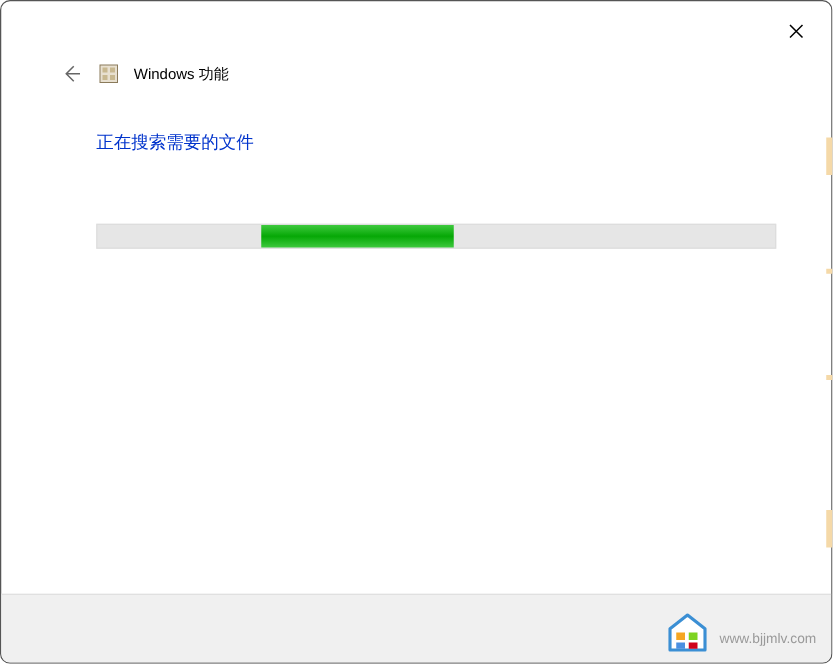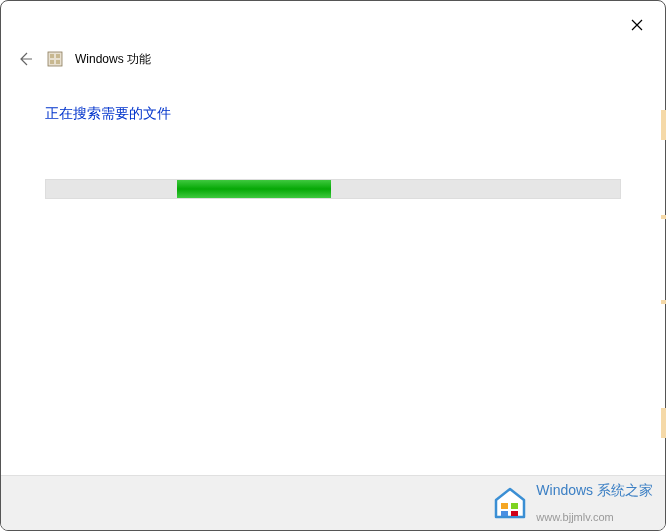--- a/index.html
+++ b/index.html
@@ -16,20 +16,21 @@
       overflow: hidden;
     }
     .window {
       width: 100%;
       height: 100%;
       border: 1px solid #555;
       border-radius: 8px;
       background: #fff;
       position: relative;
       overflow: hidden;
+      padding-left: 32px;
     }
     .close-btn {
       position: absolute;
       top: 16px;
       right: 20px;
       width: 16px;
       height: 16px;
       cursor: pointer;
       display: flex;
       align-items: center;
@@ -183,21 +184,20 @@
     <div class="wm-logo">
       <svg viewBox="0 0 36 36">
         <path d="M18 4 L32 15 L32 32 L4 32 L4 15 Z" fill="#fff" stroke="#3b8fd4" stroke-width="2.5" stroke-linejoin="round"></path>
         <rect x="9" y="18" width="7" height="6" fill="#f5a623"></rect>
         <rect x="19" y="18" width="7" height="6" fill="#7ed321"></rect>
         <rect x="9" y="26" width="7" height="5" fill="#4a90e2"></rect>
         <rect x="19" y="26" width="7" height="5" fill="#d0021b"></rect>
       </svg>
     </div>
     <div class="wm-text">
-      <span class="wm-title">Windows 系统之家</span>
       <span class="wm-url">www.bjjmlv.com</span>
     </div>
   </div>
 
 </div>
 
 <div class="edge-stripe edge1"></div>
 <div class="edge-stripe edge2"></div>
 <div class="edge-stripe edge3"></div>
 <div class="edge-stripe edge4"></div>

